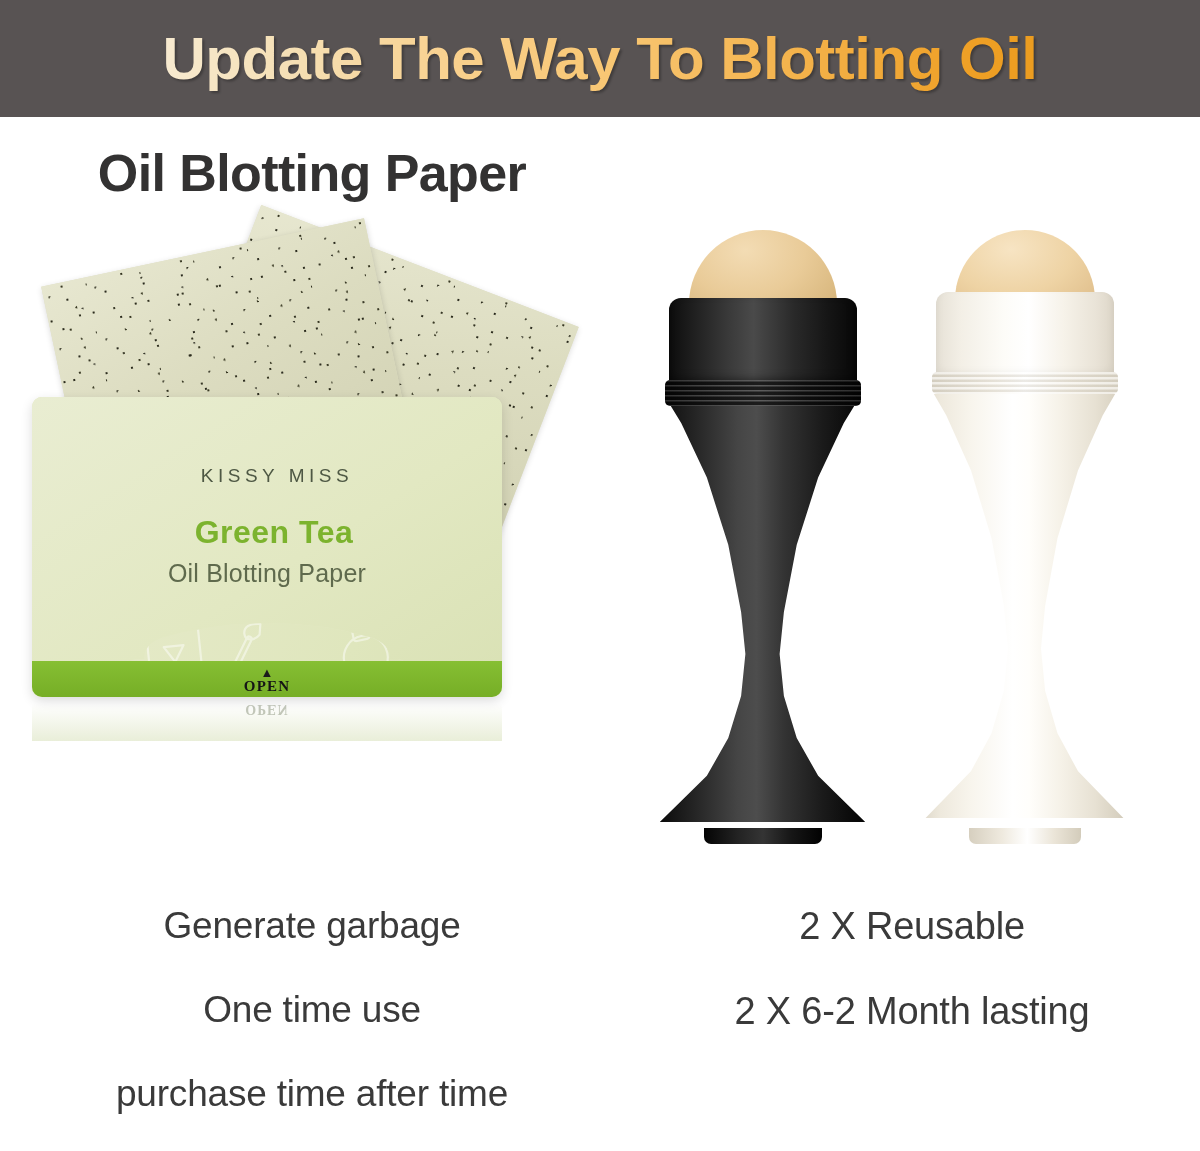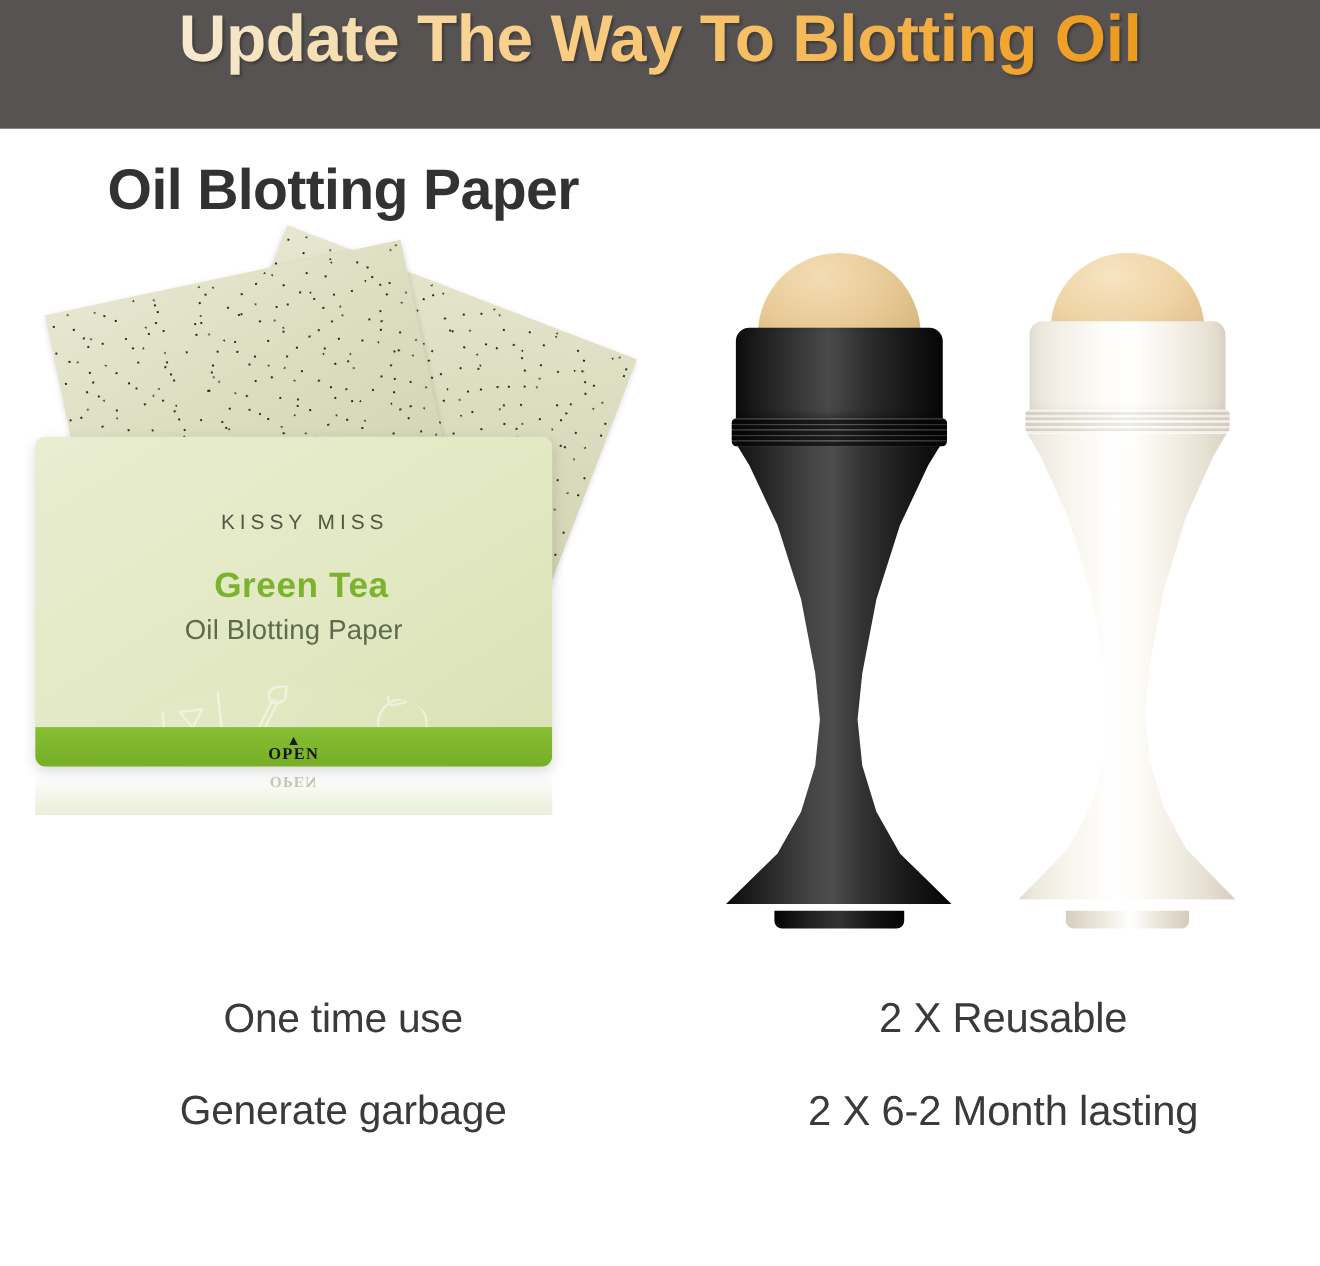--- a/index.html
+++ b/index.html
@@ -21,21 +21,21 @@
   }
 
   
   .header-bar {
     position: absolute;
     left: 0; top: 0;
     width: 1200px;
     height: 117px;
     background: #585353;
     display: flex;
-    align-items: flex-start;
+    align-items: center;
     justify-content: center;
   }
   .header-title {
     font-family: "Liberation Sans", sans-serif;
     font-weight: bold;
     font-size: 60px;
     letter-spacing: -0.5px;
     white-space: nowrap;
     background-image: linear-gradient(90deg,
         #f7ead0 0%,
@@ -506,22 +506,23 @@
             <div class="pkg-open">
               <div class="pkg-open-arrow">▲</div>
               <div class="pkg-open-label">OPEN</div>
             </div>
 
           </div>
         </div>
       </div>
 
       <div class="features">
+        <div class="feature-line">Generate garbage</div>
         <div class="feature-line">One time use</div>
-        <div class="feature-line">Generate garbage</div>
+        <div class="feature-line">purchase time after time</div>
       </div>
 
     </div>
 
     <div class="col col-right">
 
 
       <div class="stage">
 
         <div class="roller roller-black">

